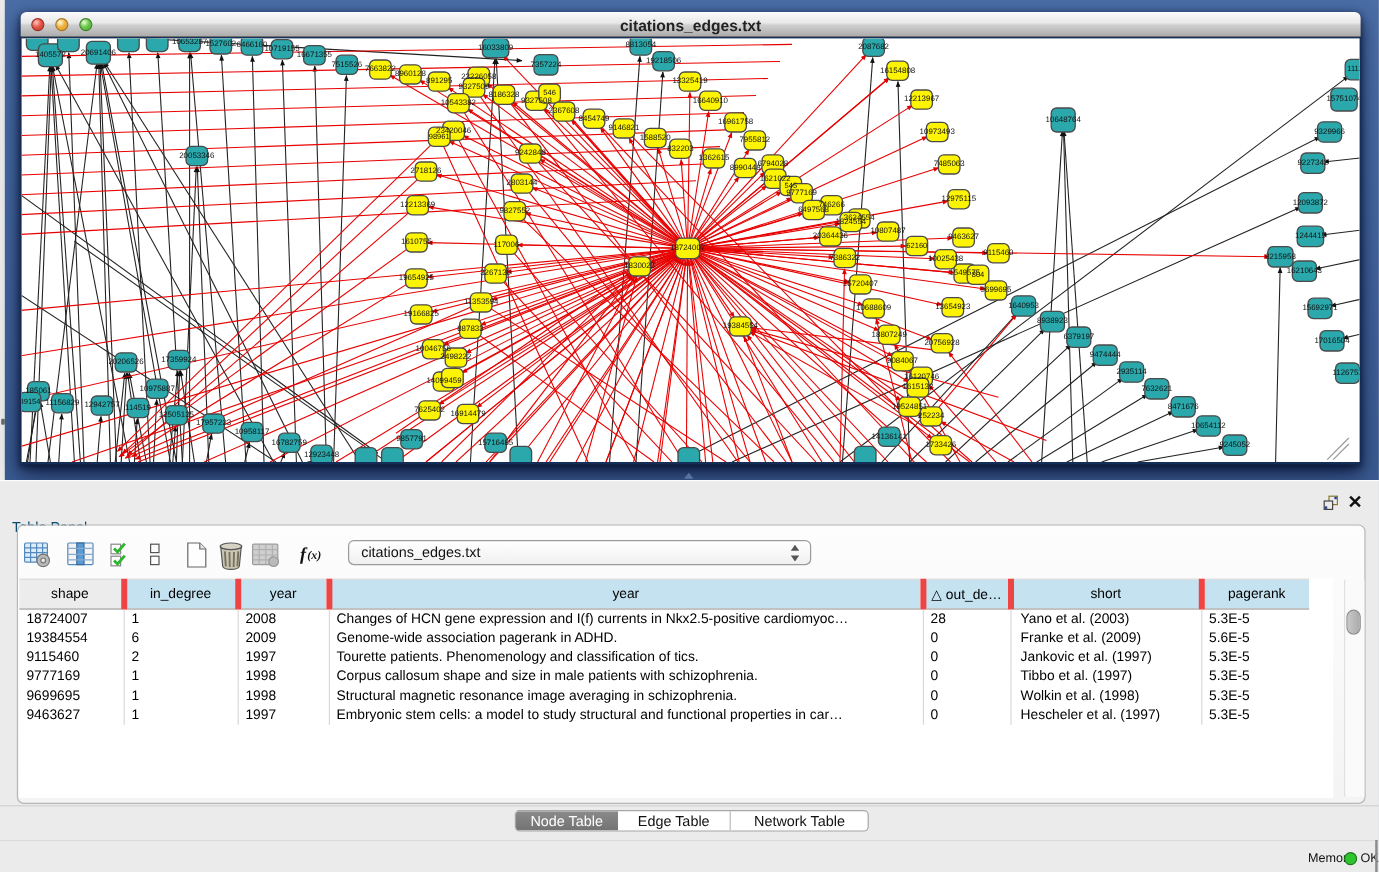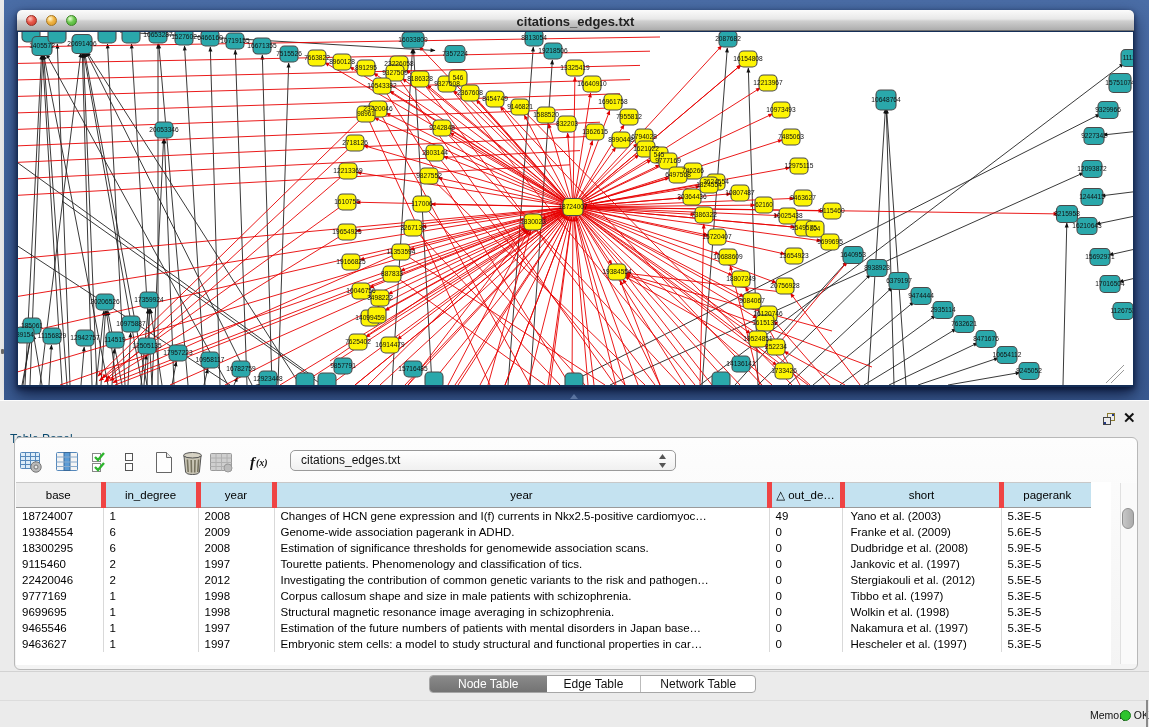--- a/index.html
+++ b/index.html
@@ -22,21 +22,21 @@
 table{border-collapse:collapse;table-layout:fixed;width:1075px;font-size:11.5px;color:#000}
 th{height:25px;font-weight:normal;font-size:11.5px;text-align:center;background:#c4e2f0;border-left:5px solid #ef4444;border-bottom:1px solid #9a9a9a;border-top:1px solid #c8c8c8;overflow:hidden;white-space:nowrap}
 th.c1{background:#ececec;border-left:none}
 td{height:16px;padding:0 0 0 6px;overflow:hidden;white-space:nowrap;border-left:1px solid #d9d9d9}
 td.c1{border-left:none}
 col.c1{width:87px}col.c2{width:95px}col.c3{width:76px}col.c4{width:495px}col.c5{width:73px}col.c6{width:159px}col.c7{width:90px}
 td.c6{padding-left:8px}
 #sbar{position:absolute;left:1120px;top:483px;width:17px;height:181px;background:#fafafa;border-left:1px solid #e0e0e0}
 #sthumb{position:absolute;left:1122px;top:508px;width:12px;height:21px;background:linear-gradient(90deg,#c8c8c8,#ababab);border:1px solid #8f8f8f;border-radius:6px}
 #tabs{position:absolute;left:429px;top:675px;height:18px;display:flex;border:1px solid #a6a6a6;border-radius:4px;overflow:hidden;background:#fff;font-size:12px}
-#tabs div{padding:1px 28px;line-height:15px;color:#111}
+#tabs div{padding:1px 12px;line-height:15px;color:#111}
 #tabs div:nth-child(2){padding:1px 17px}
 #tabs div:nth-child(4){padding:1px 19px}
 #tabs .sel{background:linear-gradient(180deg,#8a8a8a,#737373);color:#fff}
 #tabs .sep{border-left:1px solid #bbb;padding:0;width:0}
 #tabline{position:absolute;left:0;top:671px;width:1149px;height:1px;background:#d2d2d2}
 #mem{position:absolute;left:1090px;top:709px;font-size:10.5px;color:#111}
 #memdot{position:absolute;left:1120px;top:710px;width:11px;height:11px;border-radius:50%;background:#2ec42e;border:1.5px solid #1d7a1d}
 #redge{position:absolute;left:1146px;top:700px;width:2px;height:27px;background:#8a8a8a}
 #divot{position:absolute;left:570px;top:394px;width:0;height:0;border-left:4px solid transparent;border-right:4px solid transparent;border-bottom:5px solid #5a74a0}
 svg text{user-select:none}
@@ -634,98 +634,71 @@
         <col class="c1">
         <col class="c2">
         <col class="c3">
         <col class="c4">
         <col class="c5">
         <col class="c6">
         <col class="c7">
       </colgroup>
 <tbody>
         <tr>
-          <th class="c1">base</th>
+          <th class="c1">shape</th>
           <th class="c2">in_degree</th>
           <th class="c3">year</th>
           <th class="c4">year</th>
           <th class="c5">△ out_de…</th>
           <th class="c6">short</th>
           <th class="c7">pagerank</th>
         </tr>
 <tr>
           <td class="c1">18724007</td>
           <td class="c2">1</td>
           <td class="c3">2008</td>
           <td class="c4">Changes of HCN gene expression and I(f) currents in Nkx2.5-positive cardiomyoc…</td>
-          <td class="c5">49</td>
+          <td class="c5">28</td>
           <td class="c6">Yano et al. (2003)</td>
           <td class="c7">5.3E-5</td>
         </tr>
 <tr>
           <td class="c1">19384554</td>
           <td class="c2">6</td>
           <td class="c3">2009</td>
           <td class="c4">Genome-wide association pagerank in ADHD.</td>
           <td class="c5">0</td>
           <td class="c6">Franke et al. (2009)</td>
           <td class="c7">5.6E-5</td>
         </tr>
 <tr>
-          <td class="c1">18300295</td>
-          <td class="c2">6</td>
-          <td class="c3">2008</td>
-          <td class="c4">Estimation of significance thresholds for genomewide association scans.</td>
-          <td class="c5">0</td>
-          <td class="c6">Dudbridge et al. (2008)</td>
-          <td class="c7">5.9E-5</td>
-        </tr>
-<tr>
           <td class="c1">9115460</td>
           <td class="c2">2</td>
           <td class="c3">1997</td>
           <td class="c4">Tourette patients. Phenomenology and classification of tics.</td>
           <td class="c5">0</td>
           <td class="c6">Jankovic et al. (1997)</td>
           <td class="c7">5.3E-5</td>
-        </tr>
-<tr>
-          <td class="c1">22420046</td>
-          <td class="c2">2</td>
-          <td class="c3">2012</td>
-          <td class="c4">Investigating the contribution of common genetic variants to the risk and pathogen…</td>
-          <td class="c5">0</td>
-          <td class="c6">Stergiakouli et al. (2012)</td>
-          <td class="c7">5.5E-5</td>
         </tr>
 <tr>
           <td class="c1">9777169</td>
           <td class="c2">1</td>
           <td class="c3">1998</td>
           <td class="c4">Corpus callosum shape and size in male patients with schizophrenia.</td>
           <td class="c5">0</td>
           <td class="c6">Tibbo et al. (1997)</td>
           <td class="c7">5.3E-5</td>
         </tr>
 <tr>
           <td class="c1">9699695</td>
           <td class="c2">1</td>
           <td class="c3">1998</td>
           <td class="c4">Structural magnetic resonance image averaging in schizophrenia.</td>
           <td class="c5">0</td>
           <td class="c6">Wolkin et al. (1998)</td>
-          <td class="c7">5.3E-5</td>
-        </tr>
-<tr>
-          <td class="c1">9465546</td>
-          <td class="c2">1</td>
-          <td class="c3">1997</td>
-          <td class="c4">Estimation of the future numbers of patients with mental disorders in Japan base…</td>
-          <td class="c5">0</td>
-          <td class="c6">Nakamura et al. (1997)</td>
           <td class="c7">5.3E-5</td>
         </tr>
 <tr>
           <td class="c1">9463627</td>
           <td class="c2">1</td>
           <td class="c3">1997</td>
           <td class="c4">Embryonic stem cells: a model to study structural and functional properties in car…</td>
           <td class="c5">0</td>
           <td class="c6">Hescheler et al. (1997)</td>
           <td class="c7">5.3E-5</td>

